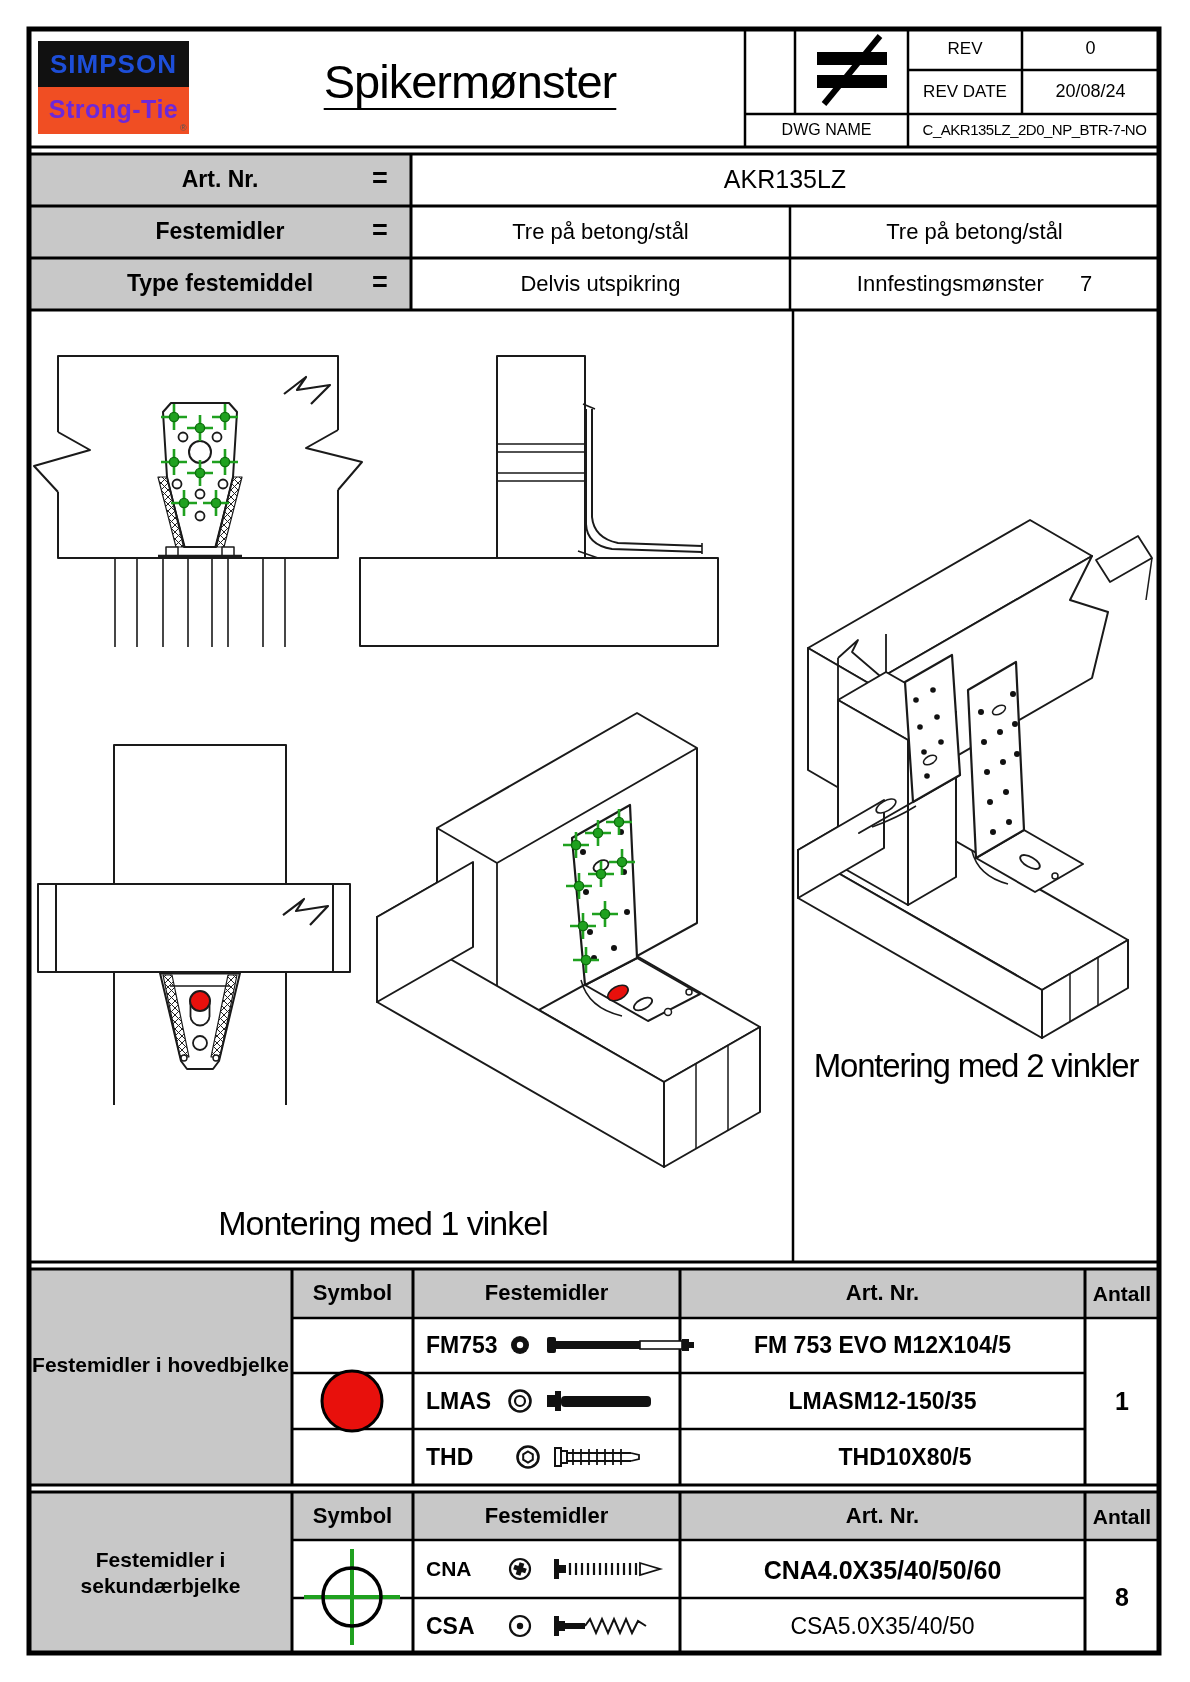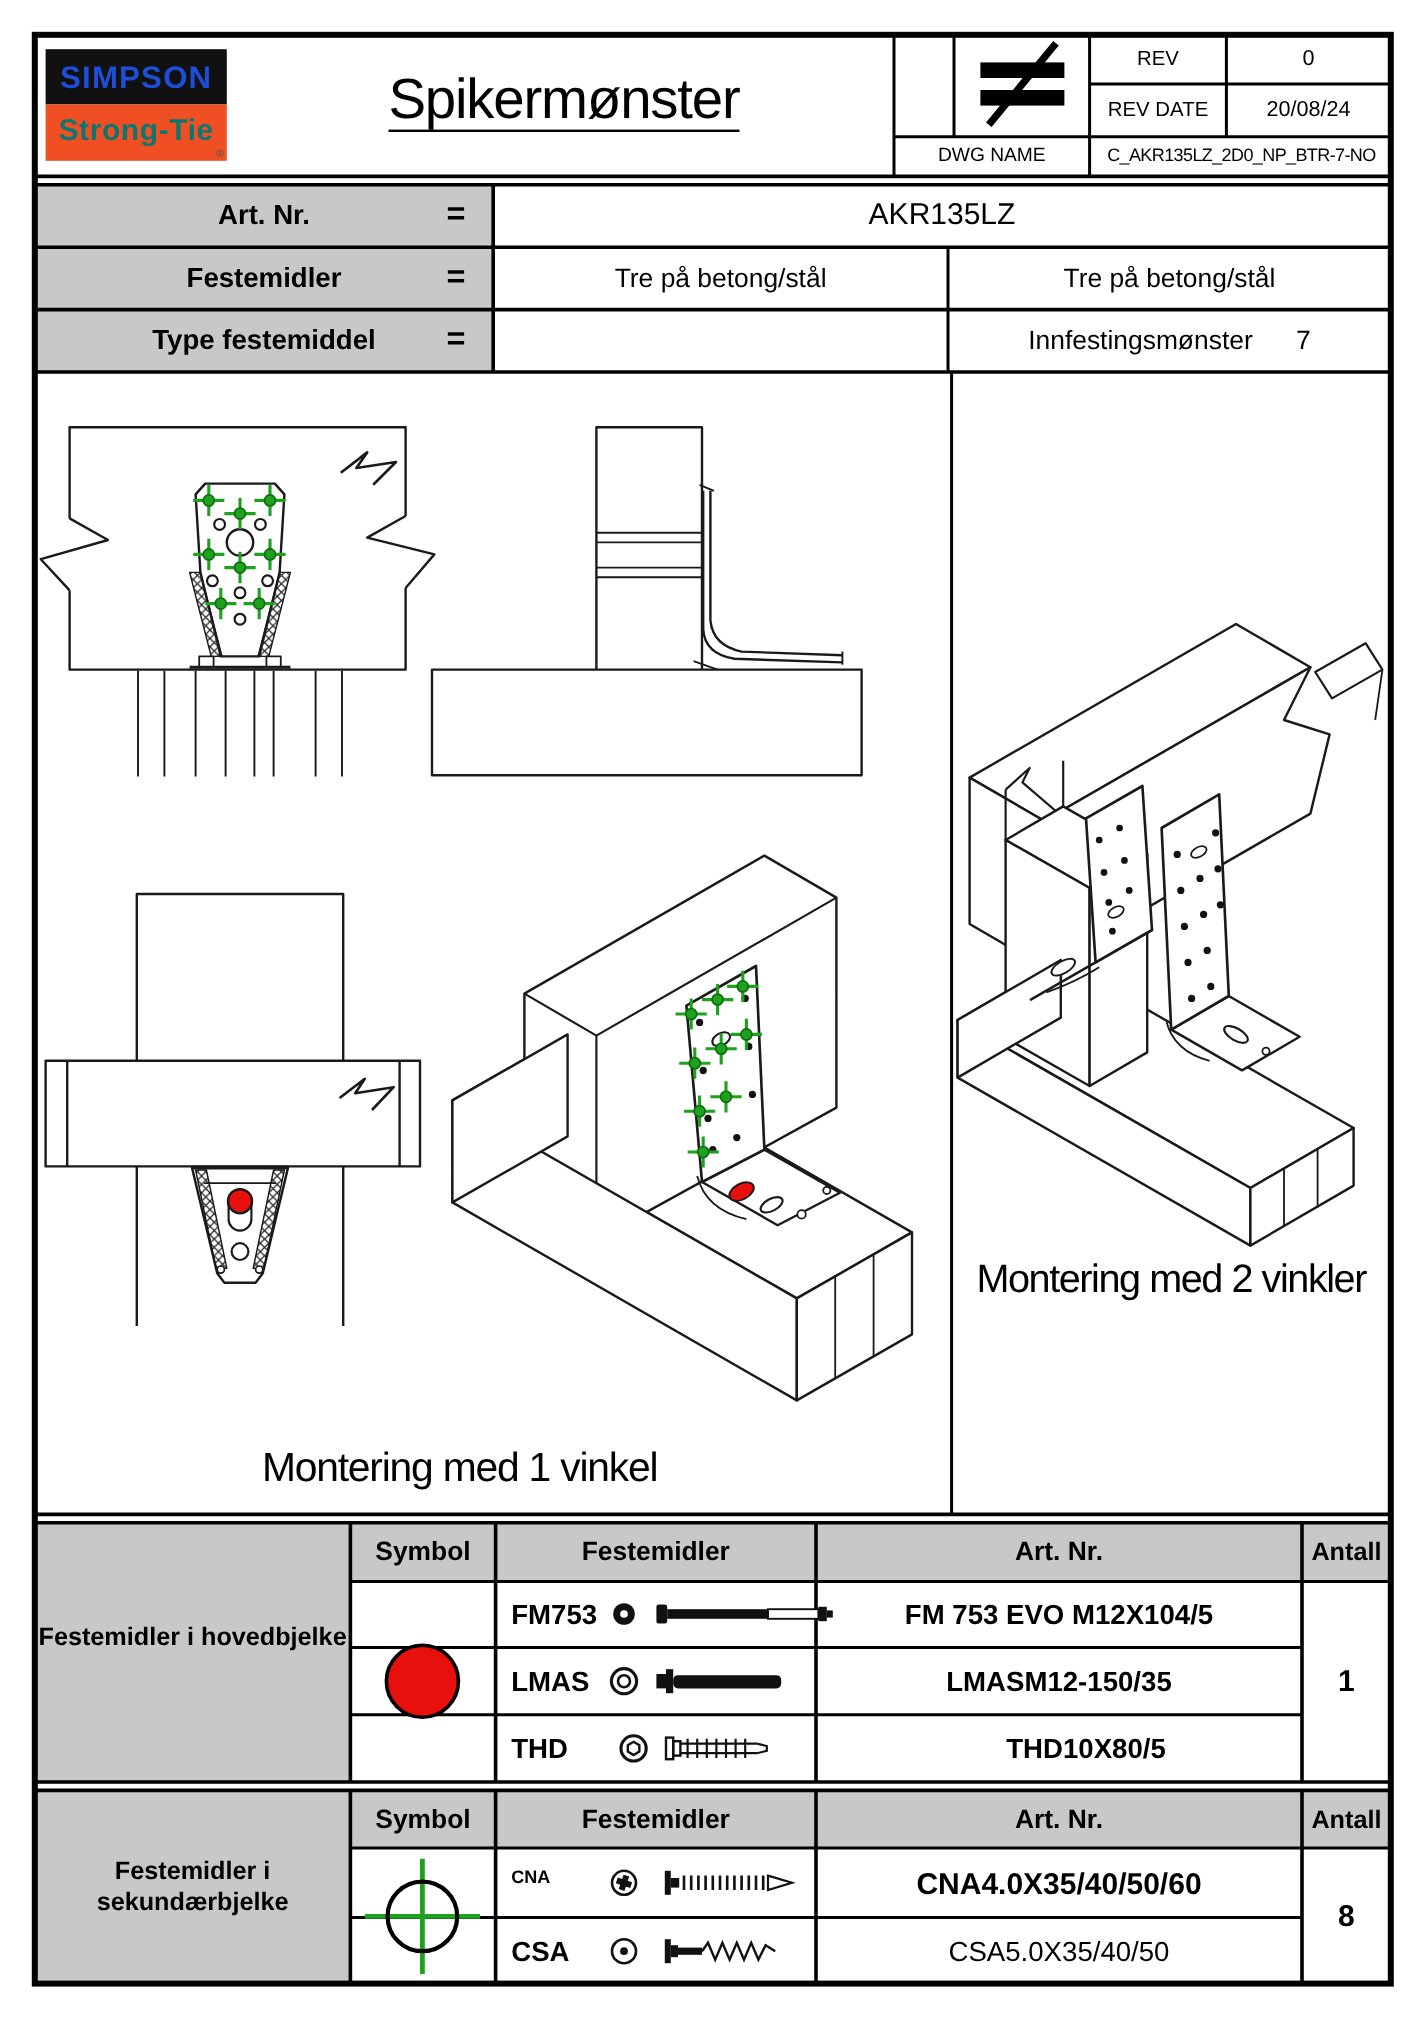--- a/index.html
+++ b/index.html
@@ -299,21 +299,21 @@
   </g>
   <g transform="translate(552,1613)">
     <rect x="2" y="3" width="5" height="20" fill="#111"></rect>
     <rect x="7" y="8" width="6" height="10" fill="#111"></rect>
     <rect x="13" y="10" width="20" height="6" fill="#111"></rect>
     <path d="M33,13 L38,6 L44,20 L50,6 L56,20 L62,6 L68,20 L74,6 L80,20 L86,8 L94,13" fill="none" stroke="#111" stroke-width="2"></path>
   </g>
 </svg>
 
 <div class="abs t ctr" style="left:38px;top:50px;width:151px;font-size:26px;font-weight:bold;color:#1d4ed8;letter-spacing:1px">SIMPSON</div>
-<div class="abs t ctr" style="left:38px;top:96px;width:151px;font-size:25px;font-weight:bold;color:#0f766e;letter-spacing:0.5px">Strong-Tie</div>
+<div class="abs t ctr" style="left:38px;top:96px;width:151px;font-size:25px;font-weight:bold;color:#6d28d9;letter-spacing:0.5px">Strong-Tie</div>
 <div class="abs t" style="left:180px;top:124px;font-size:9px;color:#555">®</div>
 
 <div class="abs t ctr" style="left:210px;top:56px;width:520px;font-size:47px;letter-spacing:-1px;text-decoration:underline;text-underline-offset:10px;text-decoration-thickness:2px">Spikermønster</div>
 
 <div class="abs t ctr" style="left:908px;top:40px;width:114px;font-size:17px">REV</div>
 <div class="abs t ctr" style="left:1022px;top:39px;width:137px;font-size:18px">0</div>
 <div class="abs t ctr" style="left:908px;top:83px;width:114px;font-size:17px">REV DATE</div>
 <div class="abs t ctr" style="left:1022px;top:82px;width:137px;font-size:18px">20/08/24</div>
 <div class="abs t ctr" style="left:747px;top:121px;width:159px;font-size:16px">DWG NAME</div>
 <div class="abs t ctr" style="left:910px;top:122px;width:249px;font-size:15px;letter-spacing:-0.5px">C_AKR135LZ_2D0_NP_BTR-7-NO</div>
@@ -322,20 +322,21 @@
 <div class="abs t" style="left:372px;top:164px;font-size:27px;font-weight:bold">=</div>
 <div class="abs t ctr" style="left:411px;top:166px;width:748px;font-size:25px">AKR135LZ</div>
 
 <div class="abs t ctr" style="left:29px;top:219px;width:382px;font-size:23px;font-weight:bold">Festemidler</div>
 <div class="abs t" style="left:372px;top:216px;font-size:27px;font-weight:bold">=</div>
 <div class="abs t ctr" style="left:411px;top:220px;width:379px;font-size:22px">Tre på betong/stål</div>
 <div class="abs t ctr" style="left:790px;top:220px;width:369px;font-size:22px">Tre på betong/stål</div>
 
 <div class="abs t ctr" style="left:29px;top:271px;width:382px;font-size:23px;font-weight:bold">Type festemiddel</div>
 <div class="abs t" style="left:372px;top:268px;font-size:27px;font-weight:bold">=</div>
+<div class="abs t ctr" style="left:411px;top:272px;width:379px;font-size:22px">Delvis utspikring</div>
 <div class="abs" style="left:790px;top:272px;width:369px;display:flex;justify-content:center;gap:36px;font-size:22px">
   <span class="t">Innfestingsmønster</span>
   <span class="t">7</span>
 </div>
 
 <div class="abs t ctr" style="left:133px;top:1205px;width:500px;font-size:34px;letter-spacing:-1px">Montering med 1 vinkel</div>
 <div class="abs t ctr" style="left:795px;top:1048px;width:362px;font-size:33px;letter-spacing:-1.2px">Montering med 2 vinkler</div>
 
 <div class="abs ctr wrap" style="left:29px;top:1352px;width:263px;font-size:21px;font-weight:bold;line-height:1.25">Festemidler i hovedbjelke</div>
 <div class="abs t ctr" style="left:292px;top:1281px;width:121px;font-size:22px;font-weight:bold">Symbol</div>
@@ -351,19 +352,19 @@
 <div class="abs t ctr" style="left:680px;top:1389px;width:405px;font-size:23px;font-weight:bold">LMASM12-150/35</div>
 <div class="abs t ctr" style="left:680px;top:1445px;width:450px;font-size:23px;font-weight:bold">THD10X80/5</div>
 <div class="abs t ctr" style="left:1085px;top:1388px;width:74px;font-size:25px;font-weight:bold">1</div>
 
 <div class="abs ctr wrap" style="left:29px;top:1547px;width:263px;font-size:21px;font-weight:bold;line-height:1.25">Festemidler i sekundærbjelke</div>
 <div class="abs t ctr" style="left:292px;top:1504px;width:121px;font-size:22px;font-weight:bold">Symbol</div>
 <div class="abs t ctr" style="left:413px;top:1504px;width:267px;font-size:22px;font-weight:bold">Festemidler</div>
 <div class="abs t ctr" style="left:680px;top:1504px;width:405px;font-size:22px;font-weight:bold">Art. Nr.</div>
 <div class="abs t ctr" style="left:1085px;top:1505px;width:74px;font-size:21px;font-weight:bold">Antall</div>
 
-<div class="abs t" style="left:426px;top:1557px;font-size:15px;font-weight:bold">CNA</div>
+<div class="abs t" style="left:426px;top:1557px;font-size:21px;font-weight:bold">CNA</div>
 <div class="abs t" style="left:426px;top:1614px;font-size:23px;font-weight:bold">CSA</div>
 <div class="abs t ctr" style="left:680px;top:1557px;width:405px;font-size:25px;font-weight:bold">CNA4.0X35/40/50/60</div>
 <div class="abs t ctr" style="left:680px;top:1614px;width:405px;font-size:23px;font-weight:normal">CSA5.0X35/40/50</div>
 <div class="abs t ctr" style="left:1085px;top:1584px;width:74px;font-size:25px;font-weight:bold">8</div>
 
 </div>
 
 </body></html>

